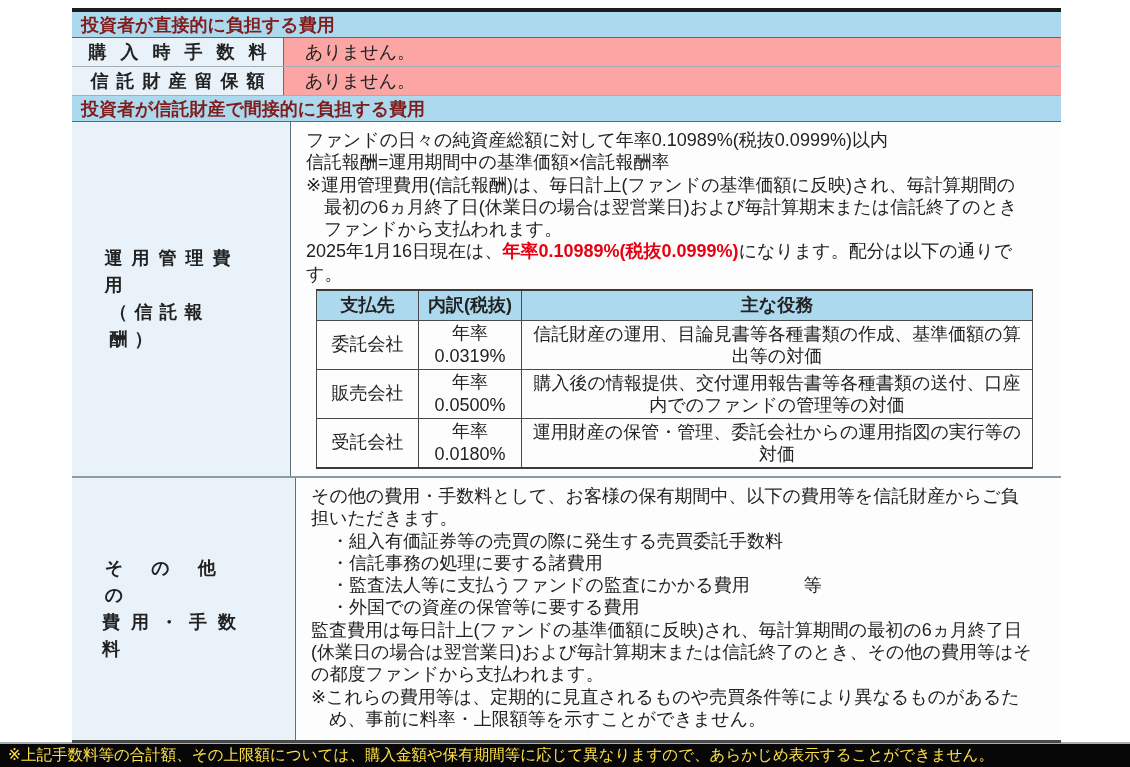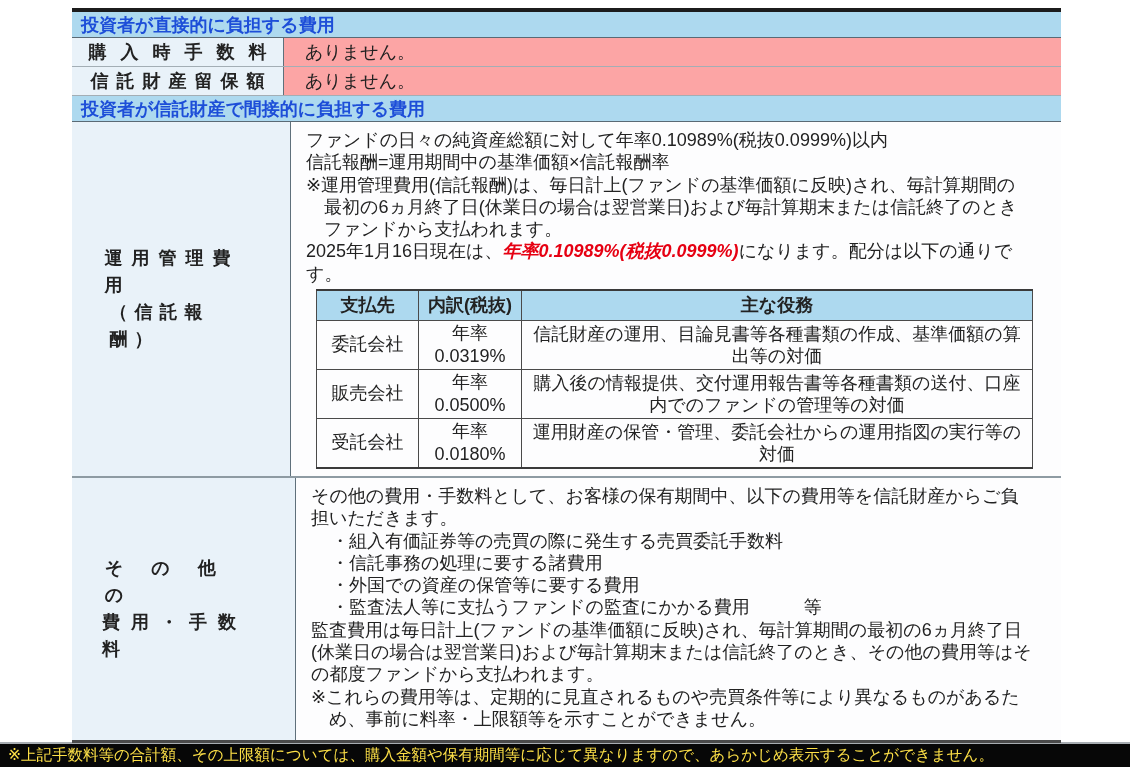--- a/index.html
+++ b/index.html
@@ -10,21 +10,21 @@
     -webkit-font-smoothing:antialiased;
   }
   .doc-table{
     position:absolute;left:72px;top:8px;width:989px;z-index:2;
     border-top:4px solid #1c1c1c;border-bottom:3px solid #4a4a4a;
     box-sizing:border-box;background:#fdfdfe;
   }
   .sec-header{
     background:#add9ef;border-bottom:1px solid #5a6a75;
     height:26px;line-height:26px;padding-left:9px;
-    font-size:18px;font-weight:bold;color:#1d4ed8;box-sizing:border-box;
+    font-size:18px;font-weight:bold;color:#7f1d1d;box-sizing:border-box;
   }
   .fee-row{display:flex;height:29px;border-bottom:1px solid #a3aeb5;box-sizing:border-box;}
   .fee-label{
     width:212px;background:#e9f2f9;border-right:1px solid #5f707b;
     display:flex;align-items:center;justify-content:center;
     font-weight:bold;font-size:18px;box-sizing:border-box;
   }
   .fee-value{
     flex:1;background:#fca5a5;padding-left:21px;line-height:28px;font-size:18px;
     box-sizing:border-box;
@@ -37,21 +37,21 @@
     display:flex;flex-direction:column;align-items:center;justify-content:center;
     font-weight:bold;font-size:18px;line-height:27px;box-sizing:border-box;
   }
   .big-content{
     flex:1;background:#fdfdfe;padding:7px 28px 0 15px;
     font-size:18px;line-height:22.3px;box-sizing:border-box;
   }
   .big-content p{margin:0;}
   .hang{padding-left:18px;text-indent:-18px;}
   .bullet{padding-left:20px;}
-  .red{color:#e60012;font-weight:bold;font-style:italic;}
+  .red{color:#e60012;font-weight:bold;}
   
   .ls14{letter-spacing:14px;margin-right:-14px;}
   .ls8 {letter-spacing:8px; margin-right:-8px;}
   .ls9 {letter-spacing:9px; margin-right:-9px;}
   .ls7 {letter-spacing:7px; margin-right:-7px;}
   .ls28{letter-spacing:28px;margin-right:-28px;}
   .ls11{letter-spacing:11px;margin-right:-11px;}
   
   .inner-table{
     border-collapse:collapse;width:717px;margin:4px 0 0 10px;
@@ -139,22 +139,22 @@
 
   <div class="big-row second">
     <div class="big-label">
       <div><span class="ls28">その他の</span></div>
       <div><span class="ls11">費用・手数料</span></div>
     </div>
     <div class="big-content">
       <p>その他の費用・手数料として、お客様の保有期間中、以下の費用等を信託財産からご負担いただきます。</p>
       <p class="bullet">・組入有価証券等の売買の際に発生する売買委託手数料</p>
       <p class="bullet">・信託事務の処理に要する諸費用</p>
+      <p class="bullet">・監査法人等に支払うファンドの監査にかかる費用　　　等</p>
       <p class="bullet">・外国での資産の保管等に要する費用</p>
-      <p class="bullet">・監査法人等に支払うファンドの監査にかかる費用　　　等</p>
       <p>監査費用は毎日計上(ファンドの基準価額に反映)され、毎計算期間の最初の6ヵ月終了日(休業日の場合は翌営業日)および毎計算期末または信託終了のとき、その他の費用等はその都度ファンドから支払われます。</p>
       <p class="hang">※これらの費用等は、定期的に見直されるものや売買条件等により異なるものがあるため、事前に料率・上限額等を示すことができません。</p>
     </div>
   </div>
 
 </div>
 
 <div class="footer-bar">※上記手数料等の合計額、その上限額については、購入金額や保有期間等に応じて異なりますので、あらかじめ表示することができません。</div>
 
 </body></html>

